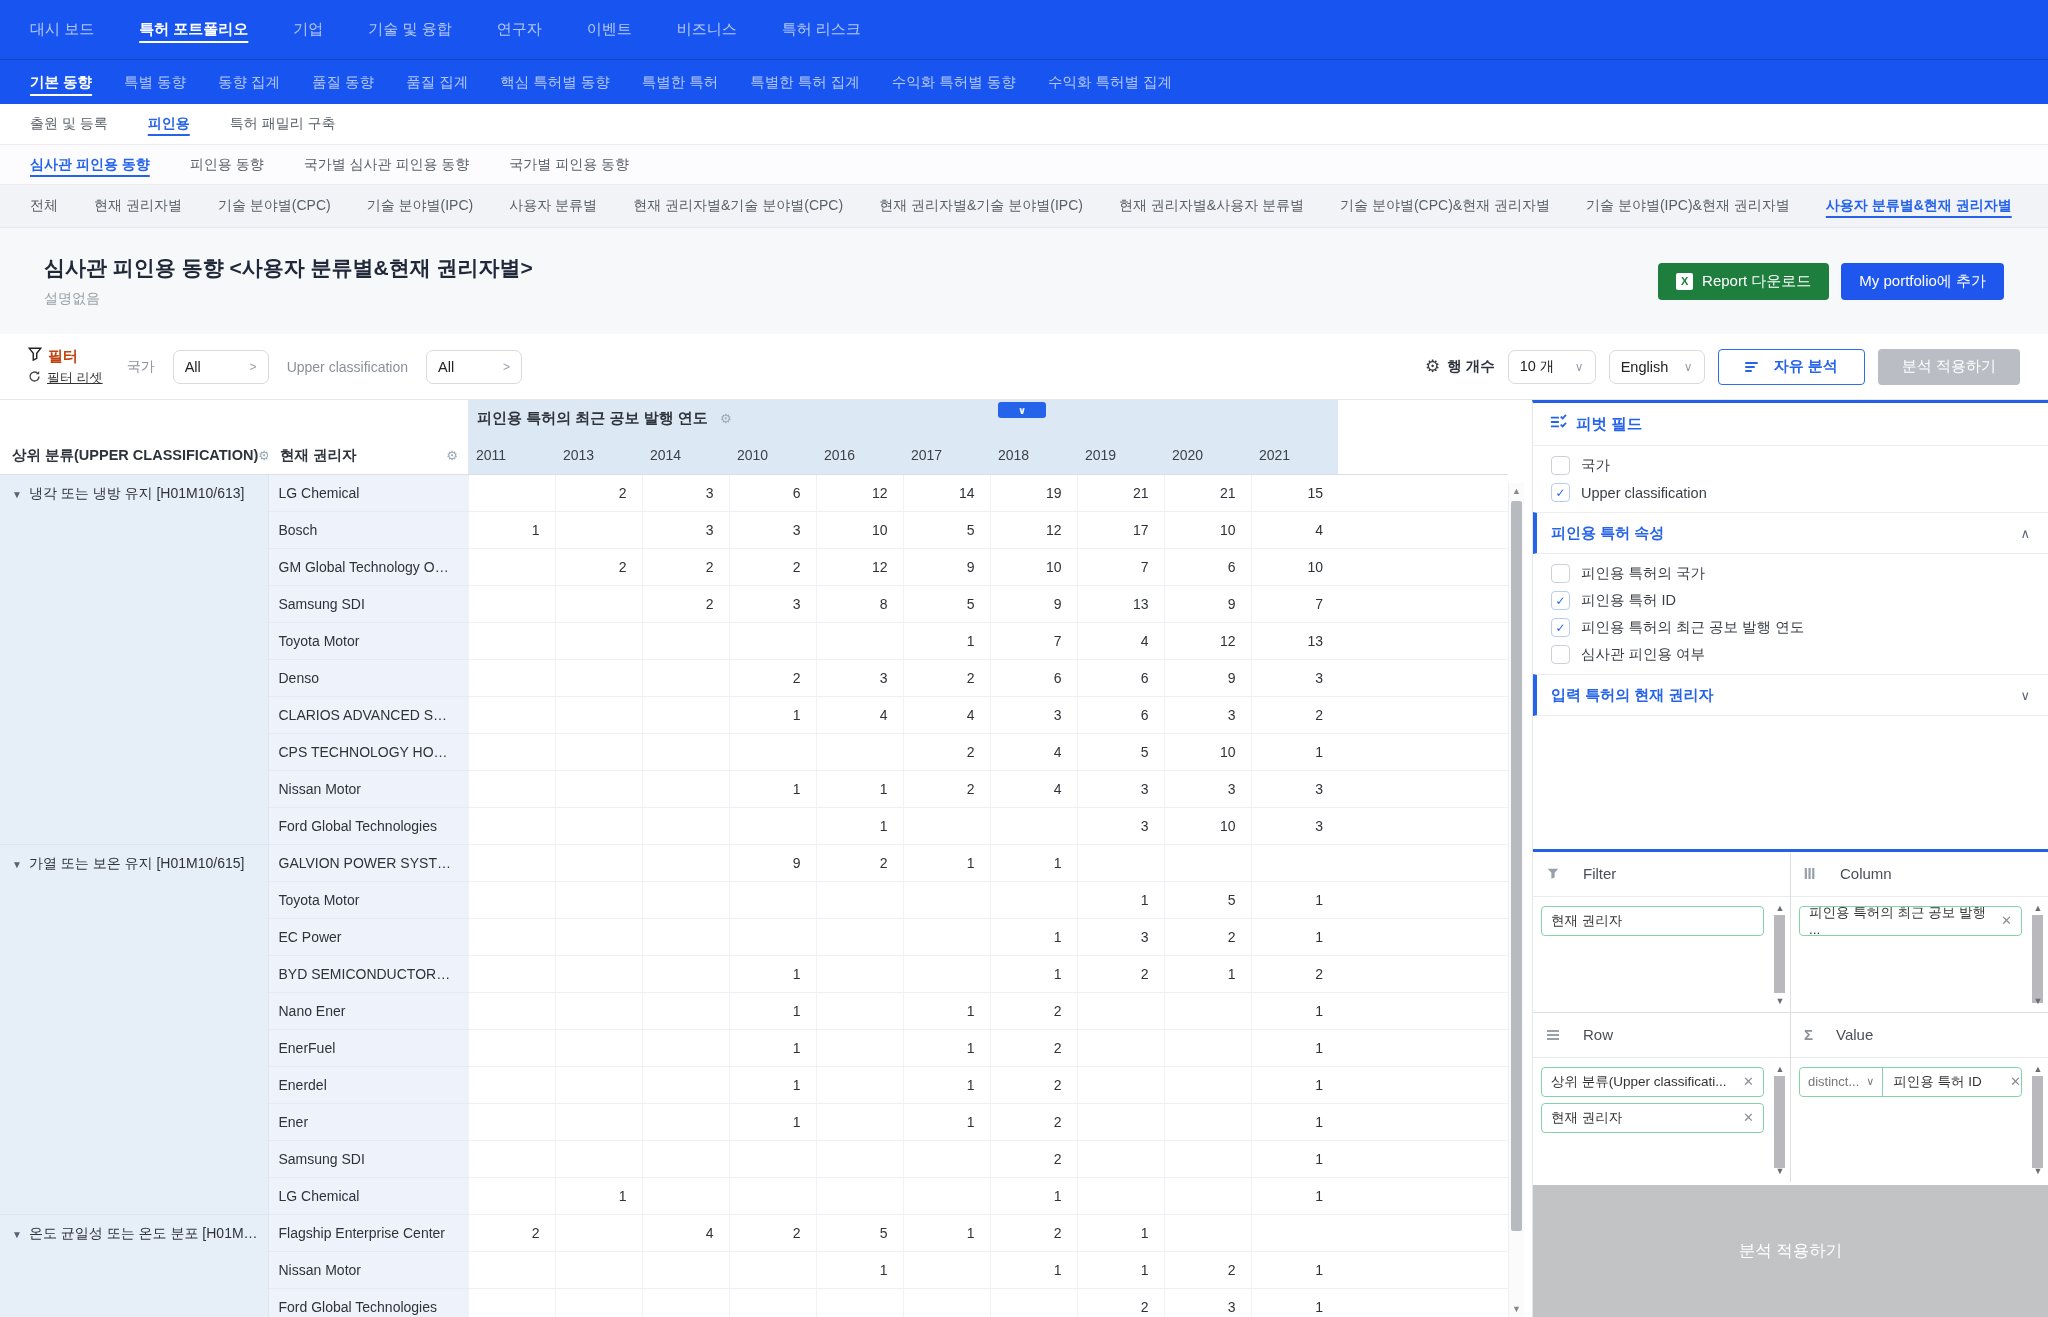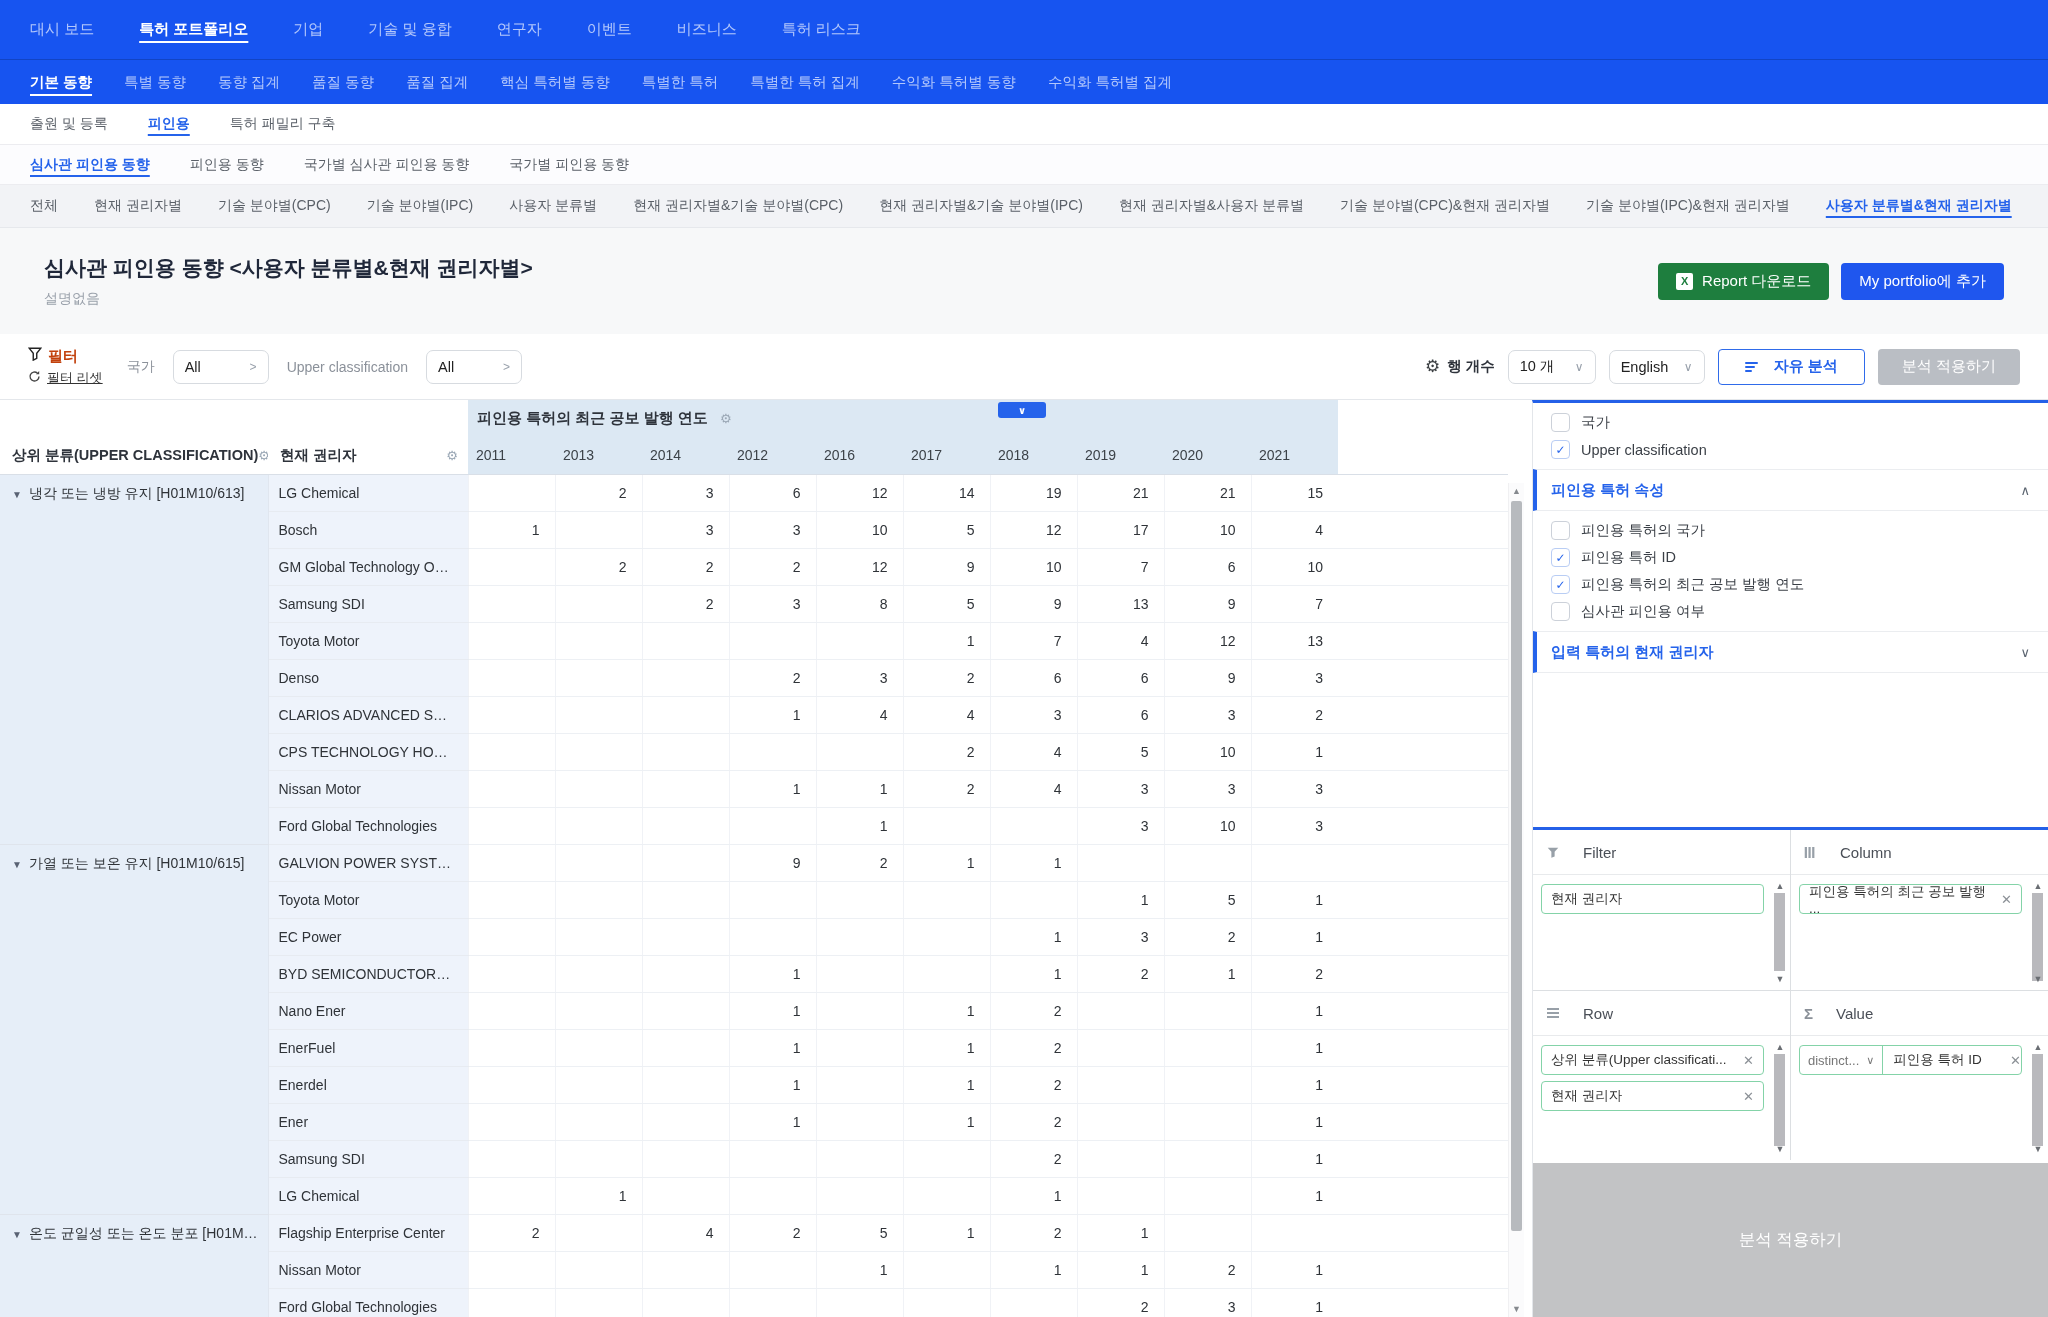--- a/index.html
+++ b/index.html
@@ -253,21 +253,21 @@
             </th>
             <th class="c2">
               <span class="hcell">
                   <span>현재 권리자</span>
                   <span class="gear">⚙</span>
                 </span>
             </th>
             <th class="year">2011</th>
               <th class="year">2013</th>
               <th class="year">2014</th>
-              <th class="year">2012</th>
+              <th class="year">2010</th>
               <th class="year">2016</th>
               <th class="year">2017</th>
               <th class="year">2018</th>
               <th class="year">2019</th>
               <th class="year">2020</th>
               <th class="year">2021</th>
               <th class="plain" id="head-fill" style="border-bottom:1px solid #d9dfe7"></th>
           </tr>
         </thead>
         <tbody id="grid-body">
@@ -600,20 +600,27 @@
       </table>
       <div class="collapse-btn">∨</div>
       <div class="vscroll">
         <span class="arr" style="top:3px">▲</span>
         <div class="thumb" style="top:18px;height:730px"></div>
         <span class="arr" style="bottom:3px">▼</span>
       </div>
     </div>
 
     <div class="panel">
+      <div class="panel-head">
+        <span><svg width="18" height="16" viewBox="0 0 20 18">
+              <path d="M2 4h9M2 9h9M2 14h9" stroke="#2563eb" stroke-width="2" fill="none"></path>
+              <path d="M13 3l2.2 2L19 1M13 12l2.2 2L19 10" stroke="#2563eb" stroke-width="2" fill="none"></path>
+            </svg></span>
+        <span>피벗 필드</span>
+      </div>
       <div class="fields" id="top-fields">
           <div class="field">
             <span class="cb"></span>
             <span>국가</span>
           </div>
           <div class="field">
             <span class="cb checked">✓</span>
             <span>Upper classification</span>
           </div>
         </div>

